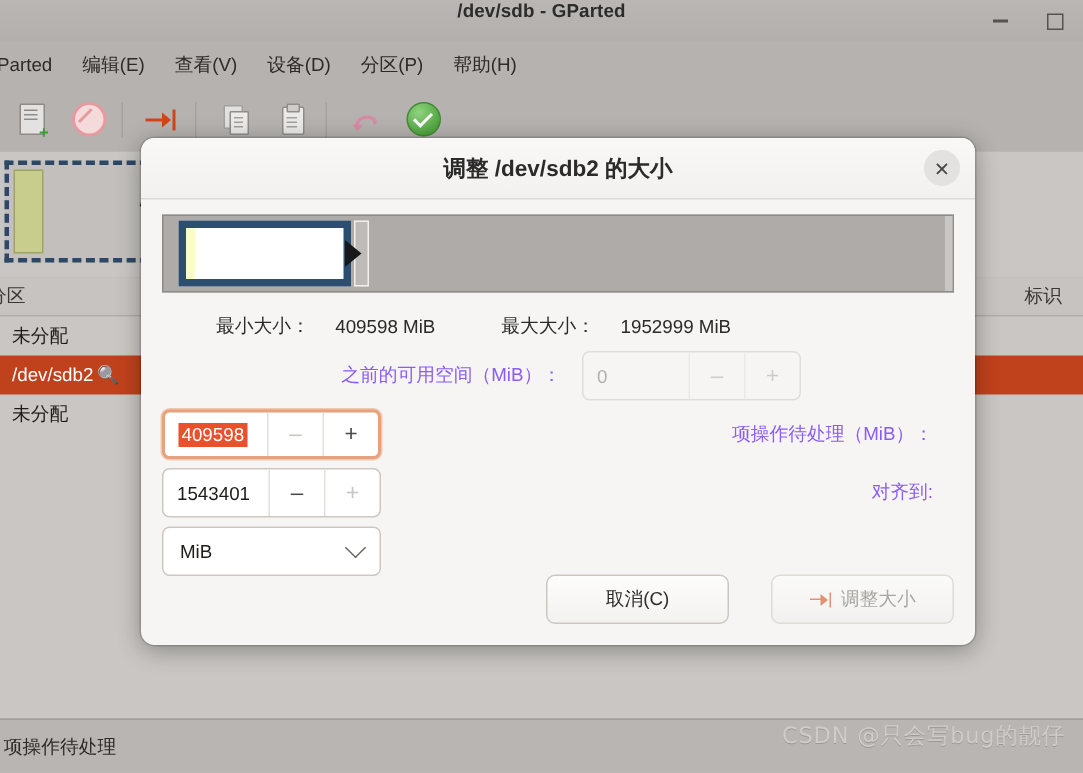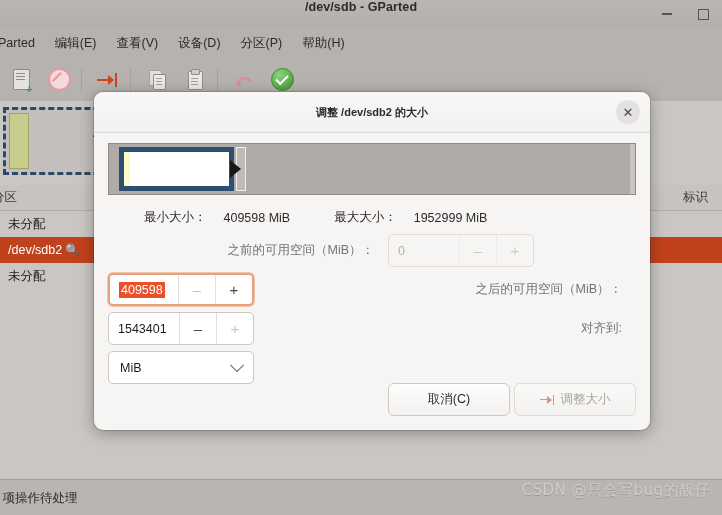--- a/index.html
+++ b/index.html
@@ -242,21 +242,21 @@
     box-shadow: 0 3px 16px rgba(0,0,0,0.33), 0 0 0 1px rgba(0,0,0,0.14);
     overflow: hidden;
   }
   .dlg-header {
     position: relative; height: 40px;
     background: linear-gradient(to bottom, #f9f8f7, #f2f1f0);
     border-bottom: 1px solid #dcdad8;
     display: flex; align-items: center; justify-content: center;
   }
   .dlg-title {
-    font-size: 11px; font-weight: bold; color: #2b2b2b;
+    font-size: 15px; font-weight: bold; color: #2b2b2b;
   }
   .dlg-close {
     position: absolute; right: 10px; top: 8px;
     width: 24px; height: 24px; border-radius: 50%;
     background: #e4e2e0;
     display: flex; align-items: center; justify-content: center;
     color: #4b4846; font-size: 13px; line-height: 1;
   }
 
   .dlg-body { padding: 10px 14px 0 14px; }
@@ -299,21 +299,21 @@
   .sizes-row .g2 { margin-left: 44px; }
 
   .form {
     display: grid;
     grid-template-columns: 280px auto;
     row-gap: 6px;
     align-items: center;
     padding-top: 2px;
   }
   .form .flabel {
-    font-size: 12.5px; color: #737373; text-align: right; padding-right: 14px;
+    font-size: 12.5px; color: #8b5cf6; text-align: right; padding-right: 14px;
     white-space: nowrap;
   }
 
   .spin {
     width: 146px; height: 33px;
     display: flex; align-items: stretch;
     background: #ffffff;
     border: 1px solid #cdc7c2;
     border-radius: 5px;
     box-sizing: border-box;
@@ -349,21 +349,21 @@
     font-size: 12.5px; color: #1f1d1b;
   }
   .combo .chev {
     width: 9px; height: 9px; border-right: 1.6px solid #6a6663; border-bottom: 1.6px solid #6a6663;
     transform: rotate(45deg) translate(-2px,-2px);
   }
 
   .dlg-footer {
     position: absolute; left: 0; bottom: 0; width: 100%;
     display: flex; justify-content: flex-end; align-items: center;
-    gap: 4px; padding: 0 14px 14px 14px; box-sizing: border-box;
+    gap: 28px; padding: 0 14px 14px 14px; box-sizing: border-box;
   }
   .btn-flat {
     height: 31px; min-width: 92px;
     border: 1px solid #cdc7c2; border-radius: 6px;
     background: linear-gradient(to bottom, #fdfdfc, #f4f2f0);
     display: flex; align-items: center; justify-content: center; gap: 5px;
     font-size: 12.5px; color: #2b2b2b;
     padding: 0 14px;
   }
   .btn-flat.disabled {
@@ -526,21 +526,21 @@
         </div>
 
         <div class="spin focused">
           <div class="field">
               <span class="sel-text">409598</span>
             </div>
           <div class="btn dim">–</div>
           <div class="btn">+</div>
         </div>
 
-        <div class="flabel">之后的可用空间（MiB）：</div>
+        <div class="flabel">项操作待处理（MiB）：</div>
         <div class="spin">
           <div class="field">1543401</div>
           <div class="btn">–</div>
           <div class="btn dim">+</div>
         </div>
 
         <div class="flabel">对齐到:</div>
         <div class="combo">
           <span>MiB</span>
           <span class="chev"></span>

